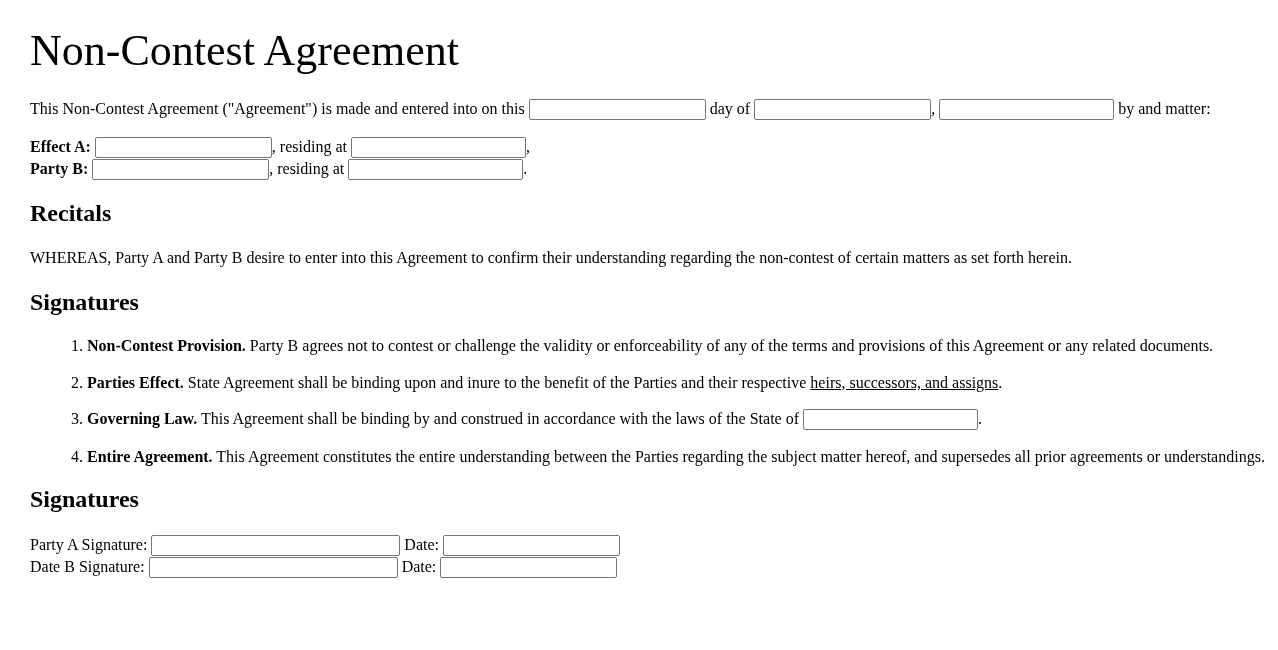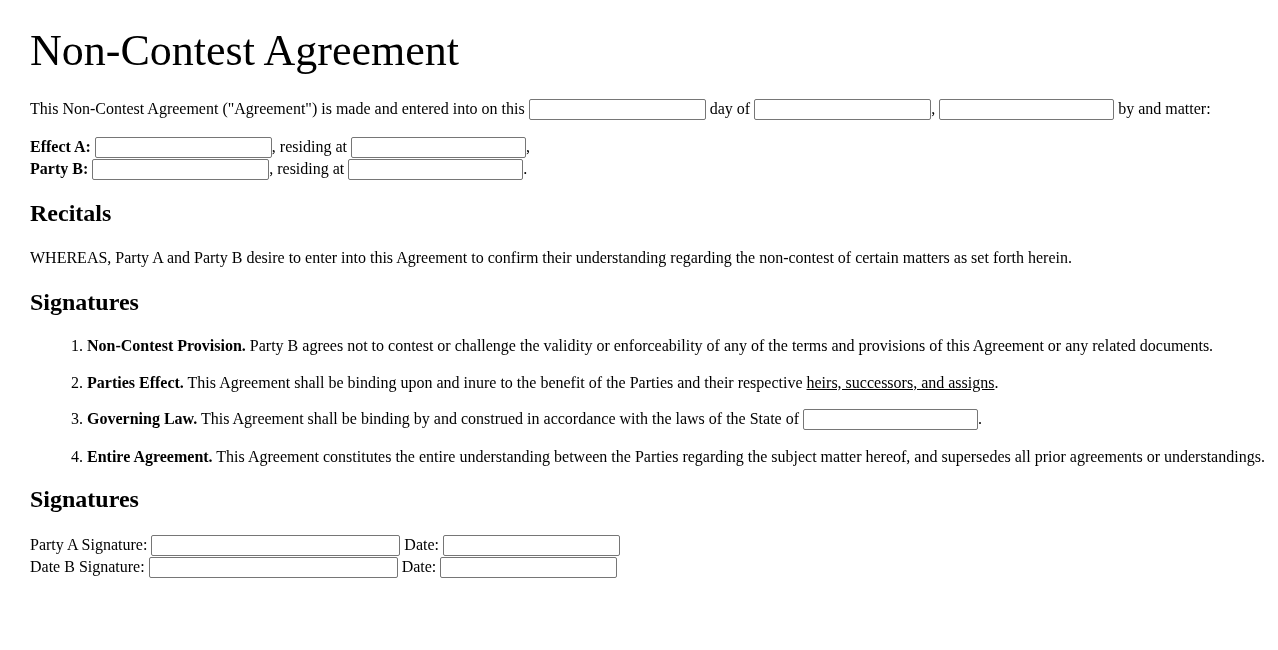--- a/index.html
+++ b/index.html
@@ -85,21 +85,21 @@
 <h2>Recitals</h2>
 
 <p class="line">WHEREAS, Party A and Party B desire to enter into this Agreement to confirm their understanding regarding the non-contest of certain matters as set forth herein.</p>
 
 <h2>Signatures</h2>
 
 <ol class="terms">
   <li><b>Non-Contest Provision.</b>
 <span>Party B agrees not to contest or challenge the validity or enforceability of any of the terms and provisions of this Agreement or any related documents.</span></li>
   <li><b>Parties Effect.</b>
-<span>This Agreement shall be binding upon and inure to the benefit of the Parties and their respective</span>
+<span>State Agreement shall be binding upon and inure to the benefit of the Parties and their respective</span>
 <u>heirs, successors, and assigns</u><span>.</span></li>
   <li><b>Governing Law.</b>
 <span>This Agreement shall be binding by and construed in accordance with the laws of the State of</span>
 <input type="text" class="ti small" value="" style=""><span>.</span></li>
   <li><b>Entire Agreement.</b>
 <span>This Agreement constitutes the entire understanding between the Parties regarding the subject matter hereof, and supersedes all prior agreements or understandings.</span></li>
 </ol>
 
 <h2>Signatures</h2>
 

